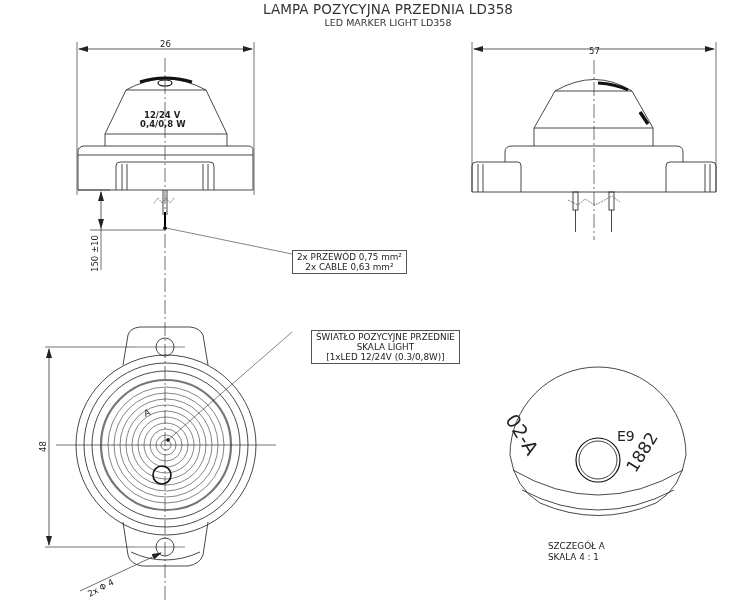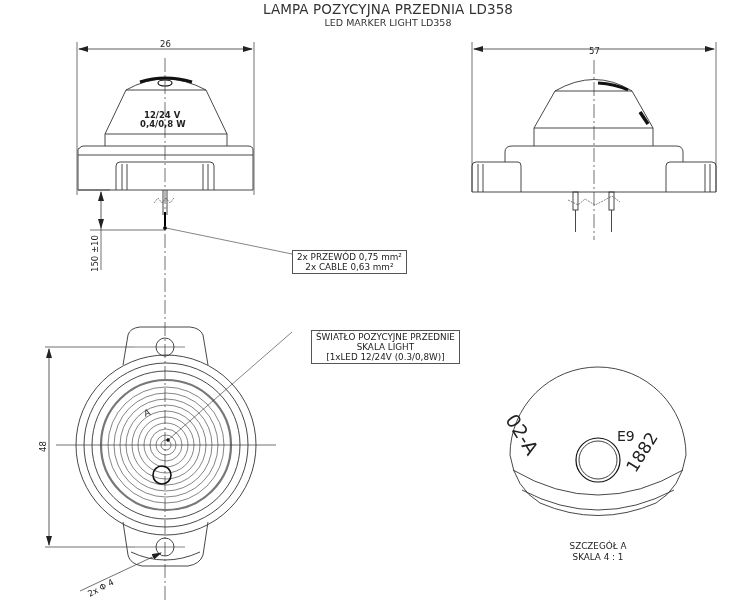--- a/index.html
+++ b/index.html
@@ -3,21 +3,21 @@
   <meta charset="utf-8">
   <style>
     html, body { margin: 0; padding: 0; background: #ffffff; }
     body { width: 740px; height: 600px; position: relative; overflow: hidden; font-family: "DejaVu Sans", sans-serif; color: #222; }
     .title { position: absolute; left: 0; width: 740px; text-align: center; color: #333; }
     .title-main { top: 1px; font-size: 13.5px; left: 18px; letter-spacing: 0.1px; }
     .title-sub { top: 17px; font-size: 9.5px; left: 18px; }
     svg.drawing { position: absolute; left: 0; top: 0; }
     .note { position: absolute; border: 1px solid #555; background: #fff; font-size: 8.8px; text-align: center; line-height: 10px; padding: 1px 4px; color: #222; }
     .dim { position: absolute; font-size: 8.5px; color: #222; }
-    .detail-label { position: absolute; font-size: 8.8px; text-align: center; line-height: 11px; color: #222; }
+    .detail-label { position: absolute; font-size: 8.8px; text-align: left; line-height: 11px; color: #222; }
     .rot { transform-origin: left top; }
   </style>
 </head>
 <body>
 
 <div class="title title-main">LAMPA POZYCYJNA PRZEDNIA LD358</div>
 <div class="title title-sub">LED MARKER LIGHT LD358</div>
 
 <svg class="drawing" width="740" height="600" viewBox="0 0 740 600" xmlns="http://www.w3.org/2000/svg">
   <defs>

